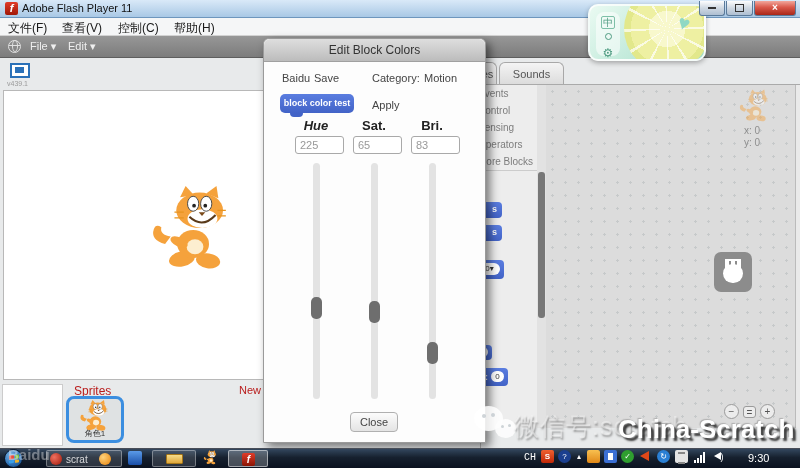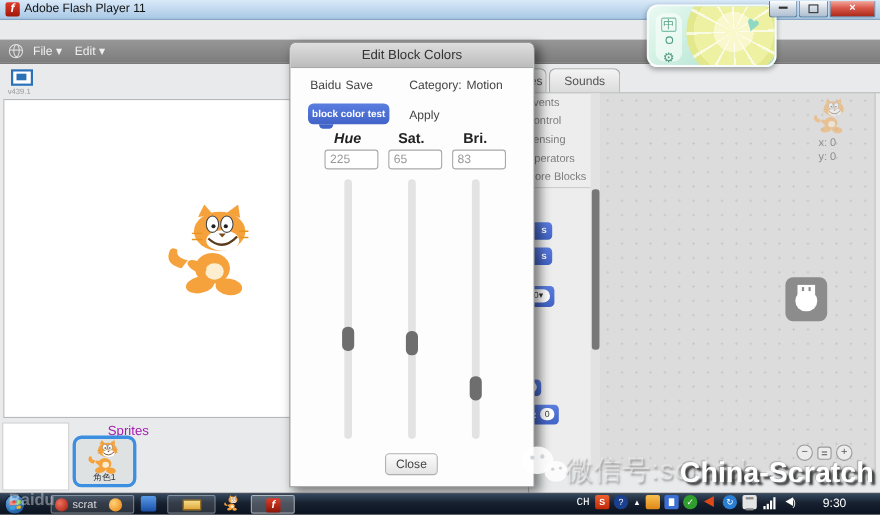--- a/index.html
+++ b/index.html
@@ -17,21 +17,21 @@
   .tb-label{top:4px;font-size:11px;color:#efefef;}
   .globe{left:8px;top:4px;width:13px;height:13px;border:1.5px solid #e0e0e0;border-radius:50%;}
   .globe i{position:absolute;left:0;right:0;top:4px;border-top:1px solid #e0e0e0;}
   .globe b{position:absolute;left:3px;top:-1px;width:4px;height:10px;border:1px solid #e0e0e0;border-radius:50%;}
   
   .stage{left:3px;top:90px;width:477px;height:290px;background:#fff;border:1px solid #b8b8b8;}
   .smallstage-ico{left:10px;top:63px;width:20px;height:15px;border:2px solid #2b71b8;background:#fff;}
   .smallstage-ico i{position:absolute;left:3px;top:2px;width:9px;height:6px;background:#2b71b8;}
   .version{left:7px;top:80px;font-size:7px;color:#9a9a9a;}
   
-  .sp-head{font-size:12px;color:#a21caf;margin-left:24px;}
+  .sp-head{font-size:12px;color:#b91c1c;}
   .stage-thumb-col{left:2px;top:384px;width:61px;height:62px;background:#fff;border:1px solid #ccc;}
   .sprite-tile{left:66px;top:396px;width:58px;height:47px;background:#dfe2e3;border:3px solid #3b8ee0;border-radius:8px;}
   .sprite-name{left:0;right:0;bottom:1px;text-align:center;font-size:8px;color:#333;}
   
   .rp-divider{left:480px;top:58px;width:1px;height:390px;background:#b5b5b5;}
   .tab{top:62px;height:22px;background:linear-gradient(#f4f4f4,#dcdcdc);border:1px solid #a8a8a8;border-bottom:none;border-radius:6px 6px 0 0;text-align:center;font-size:11px;color:#555;line-height:22px;z-index:10;}
   .tabline{left:481px;top:84px;width:319px;height:1px;background:#aaa;}
   .palette{left:481px;top:85px;width:65px;height:343px;background:#ededed;border-right:1px solid #bbb;}
   .cat-label{font-size:10px;color:#7d7d7d;}
   .pal-sep{left:481px;top:170px;width:56px;height:1px;background:#ccc;}
@@ -119,20 +119,26 @@
   </svg>
 
   <div class="a titlebar">
     <div class="a flash-ico">f</div>
     <span class="a title-text">Adobe Flash Player 11</span>
   </div>
   <div class="a winbtn" style="left:699px;width:26px;"><span style="display:inline-block;width:8px;border-bottom:2px solid #333;margin-bottom:2px;"></span></div>
   <div class="a winbtn" style="left:726px;width:27px;"><span style="display:inline-block;width:7px;height:6px;border:1px solid #333;margin-top:3px;"></span></div>
   <div class="a winbtn close" style="left:754px;width:42px;"><span>×</span></div>
 
+  <div class="a menubar">
+    <span class="a menuitem" style="left:8px;">文件(F)</span>
+    <span class="a menuitem" style="left:62px;">查看(V)</span>
+    <span class="a menuitem" style="left:118px;">控制(C)</span>
+    <span class="a menuitem" style="left:174px;">帮助(H)</span>
+  </div>
 
   <div class="a sc-toolbar">
     <span class="a globe">
         <i></i>
         <b></b>
       </span>
     <span class="a tb-label" style="left:30px;"><span>File</span> <span>▾</span></span>
     <span class="a tb-label" style="left:68px;"><span>Edit</span> <span>▾</span></span>
   </div>
 

